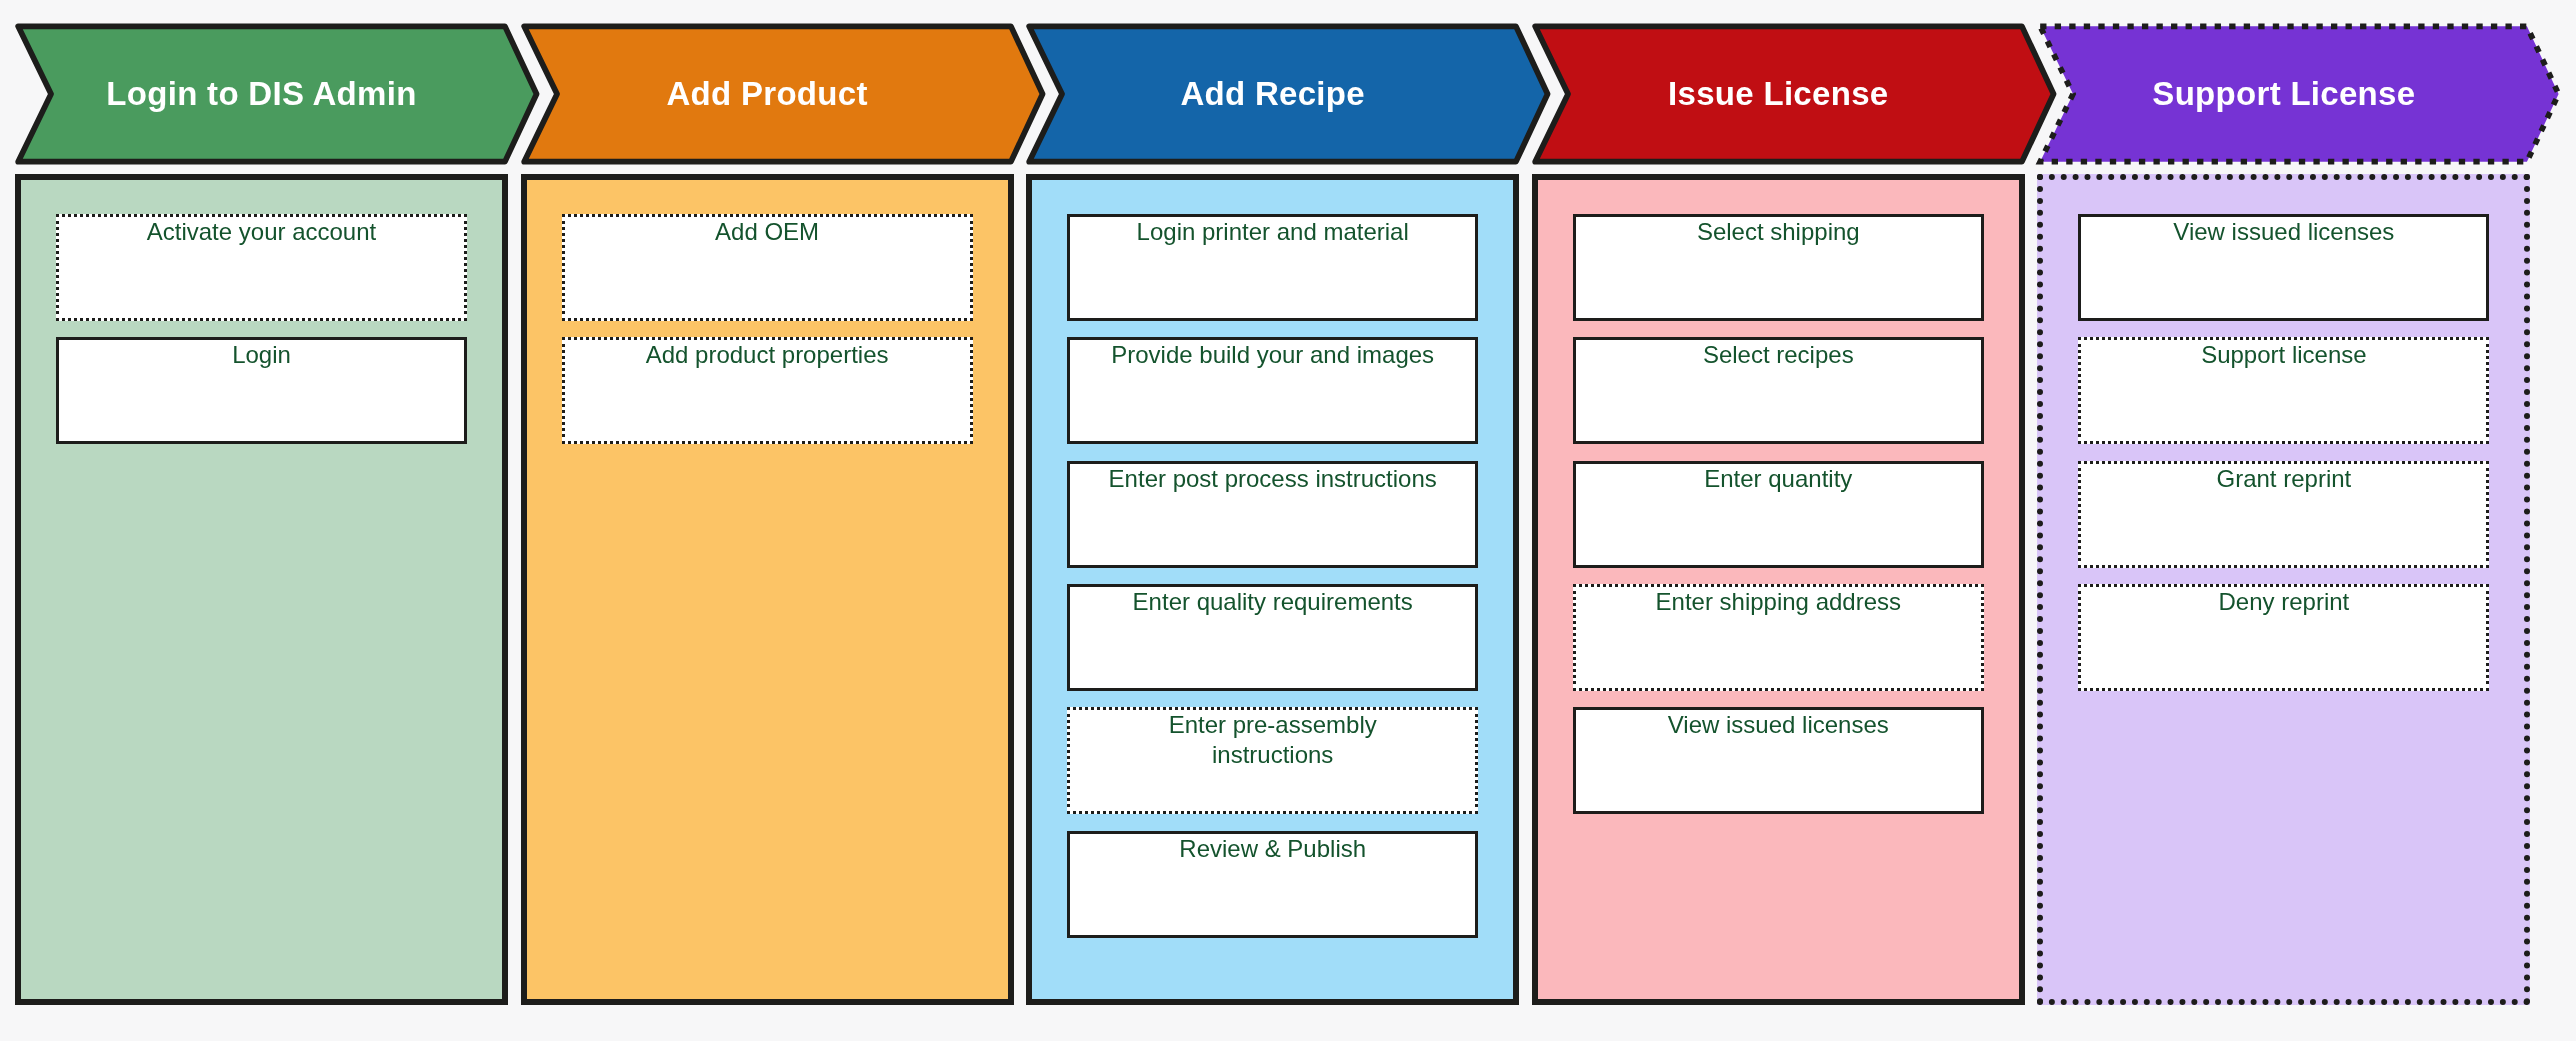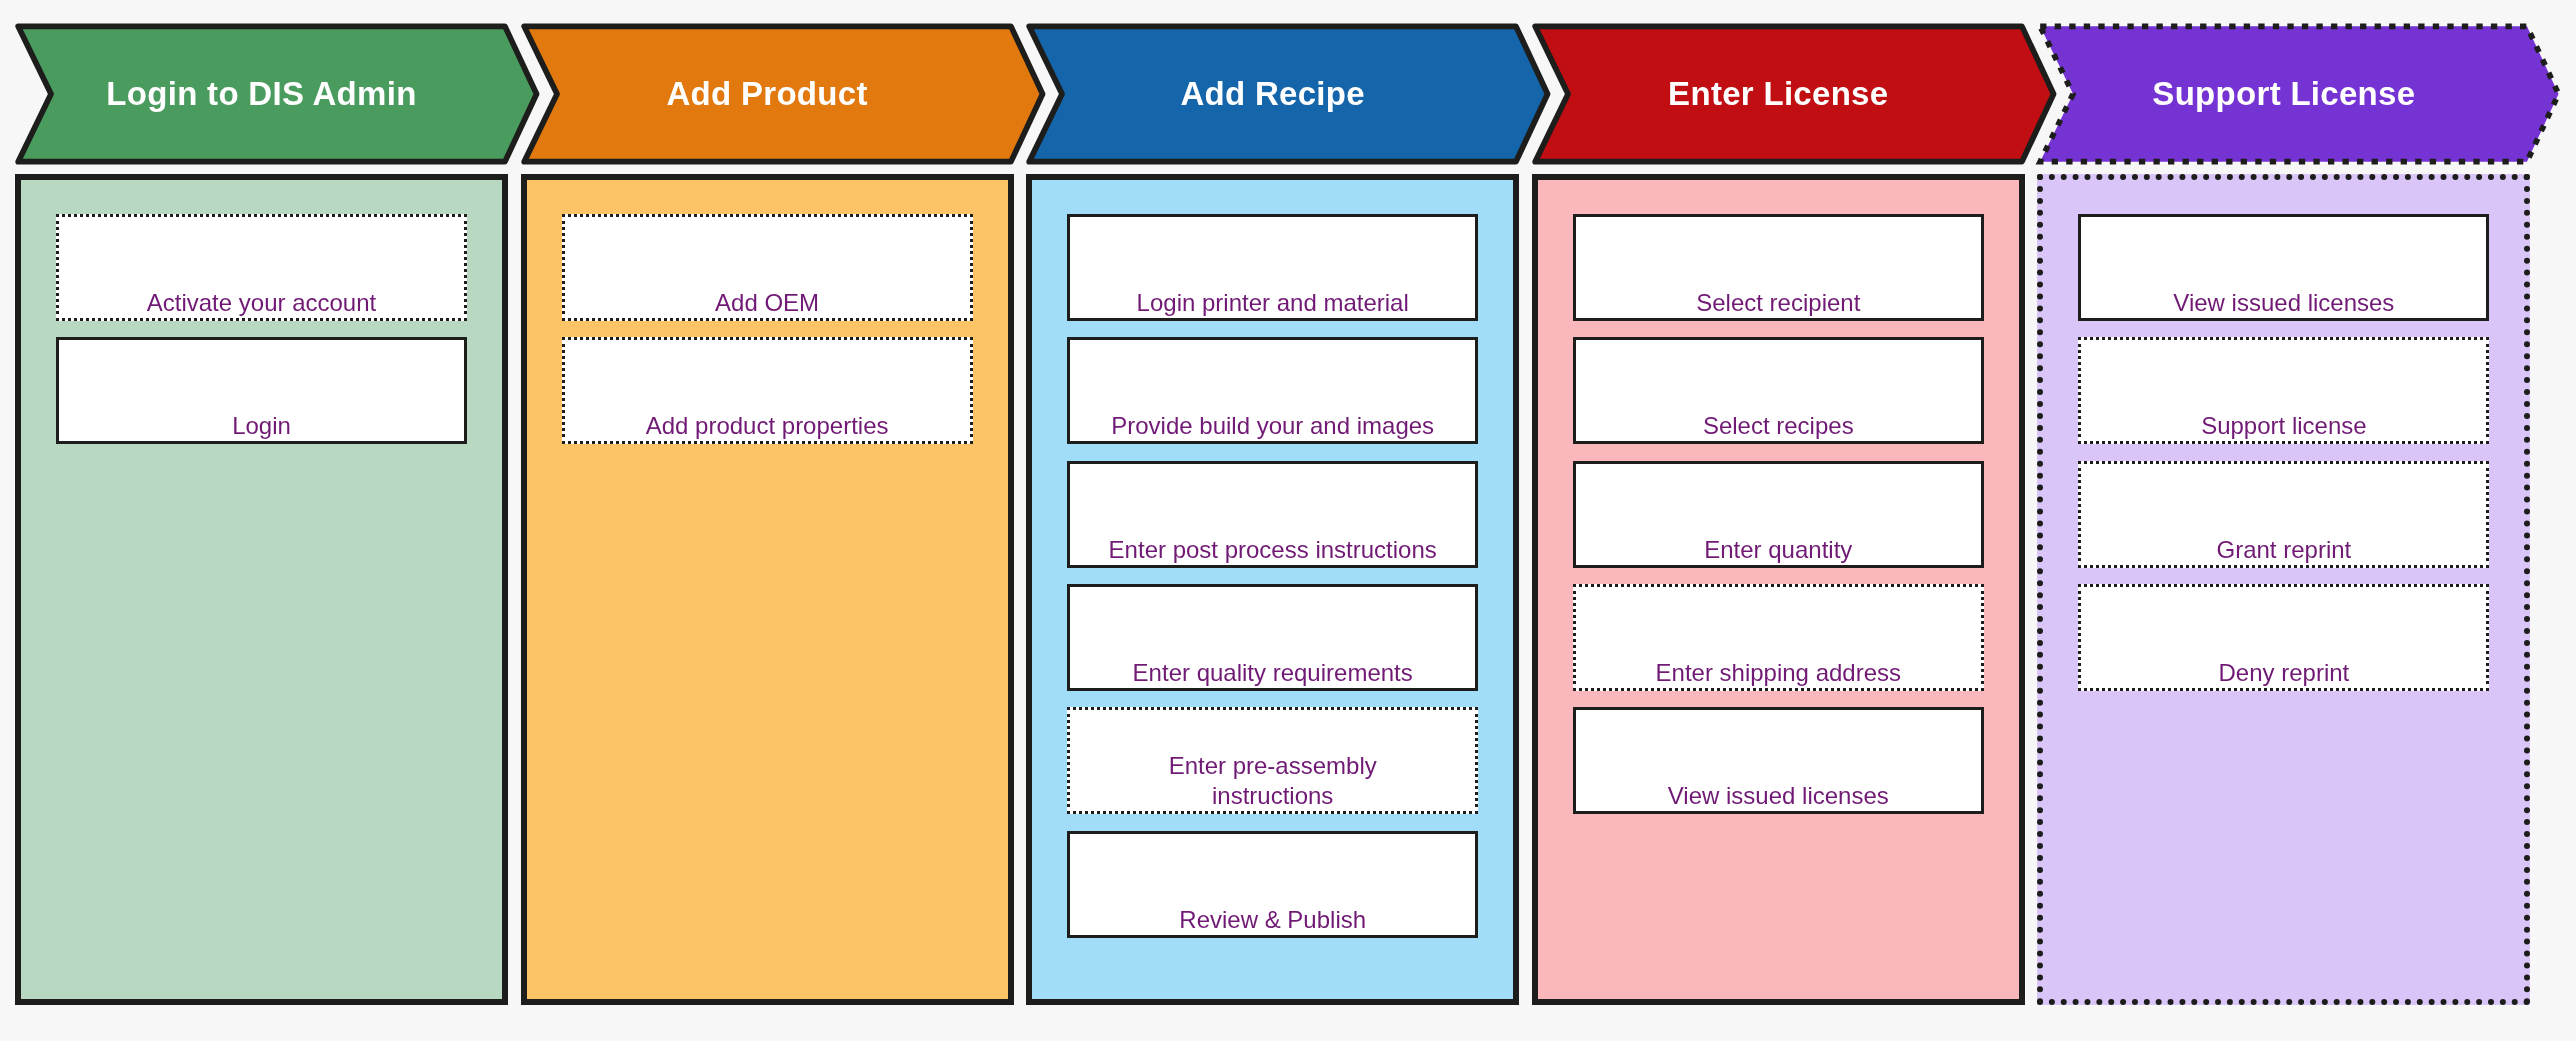--- a/index.html
+++ b/index.html
@@ -22,22 +22,22 @@
     color:#FFFFFF;font-size:33px;font-weight:bold;letter-spacing:0.3px;
   }
   .col-body{
     box-sizing:border-box;margin-top:8.8px;height:831px;
     border:6.3px solid #1D1D1B;padding:34px 35px 0;
   }
   .phase-5 .col-body{border-style:dotted;}
   .step{
     box-sizing:border-box;height:107px;margin-bottom:16.4px;
     border:3.2px solid #1D1D1B;background:#FFFFFF;
-    display:flex;align-items:flex-end;justify-content:center;
-    text-align:center;font-size:24px;color:#701a75;line-height:1.25;
+    display:flex;align-items:flex-start;justify-content:center;
+    text-align:center;font-size:24px;color:#14532d;line-height:1.25;
     padding:0 6.3px;
   }
   .step.dotted{border-style:dotted;}
   .step.wrap span{display:inline-block;max-width:278px;}
   
   .phase-1 .chev{fill:#4A9B5E;}   .phase-1 .col-body{background:#B9D8C1;}
   .phase-2 .chev{fill:#E1790F;}   .phase-2 .col-body{background:#FCC466;}
   .phase-3 .chev{fill:#1465A9;}   .phase-3 .col-body{background:#A1DDF9;}
   .phase-4 .chev{fill:#C00E13;}   .phase-4 .col-body{background:#FBB8BC;}
   .phase-5 .chev{fill:#7633D4;}   .phase-5 .col-body{background:#D9C5F8;}
@@ -109,25 +109,25 @@
             <span>Review &amp; Publish</span>
           </div>
       </div>
     </div>
 
     <div class="phase phase-4">
       <div class="phase-header">
         <svg width="526" height="142" viewBox="0 0 832 224">
           <polygon class="chev" points="5,5 775,5 825,112 775,219 5,219 57,112"></polygon>
         </svg>
-        <div class="phase-title">Enter License</div>
+        <div class="phase-title">Issue License</div>
       </div>
       <div class="col-body">
         <div class="step">
-            <span>Select recipient</span>
+            <span>Select shipping</span>
           </div>
         <div class="step">
             <span>Select recipes</span>
           </div>
         <div class="step">
             <span>Enter quantity</span>
           </div>
         <div class="step dotted">
             <span>Enter shipping address</span>
           </div>

